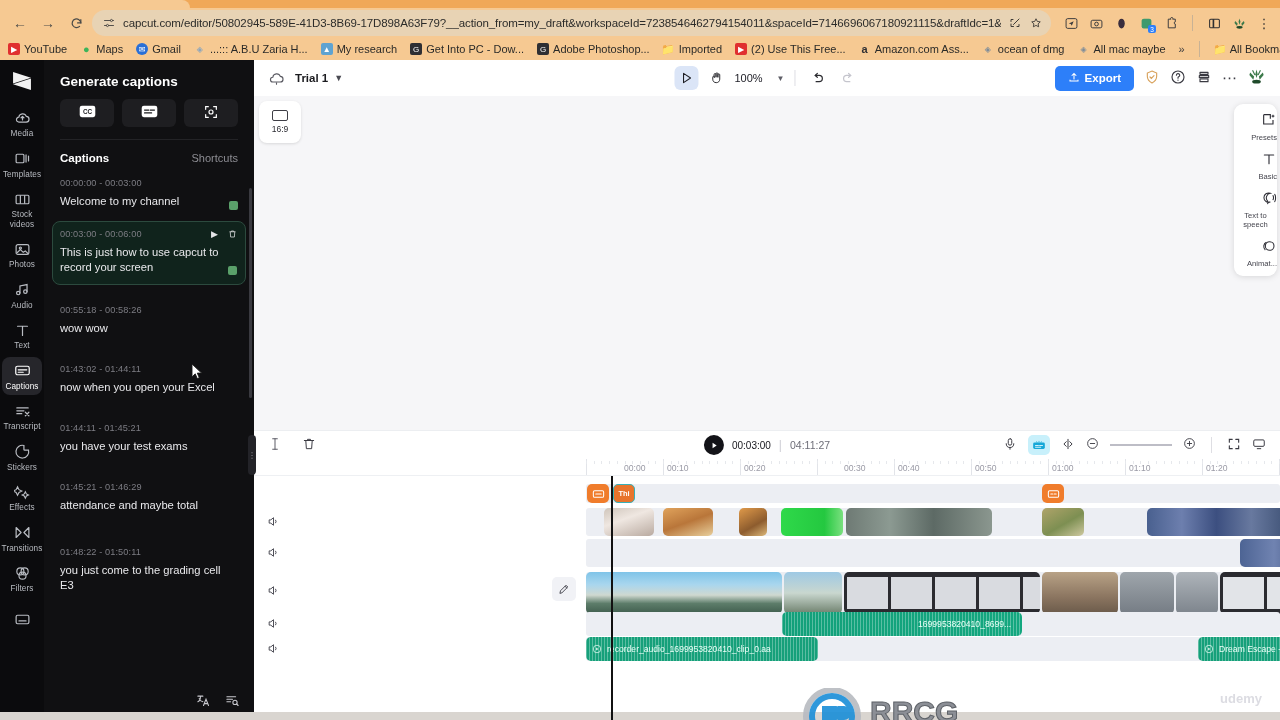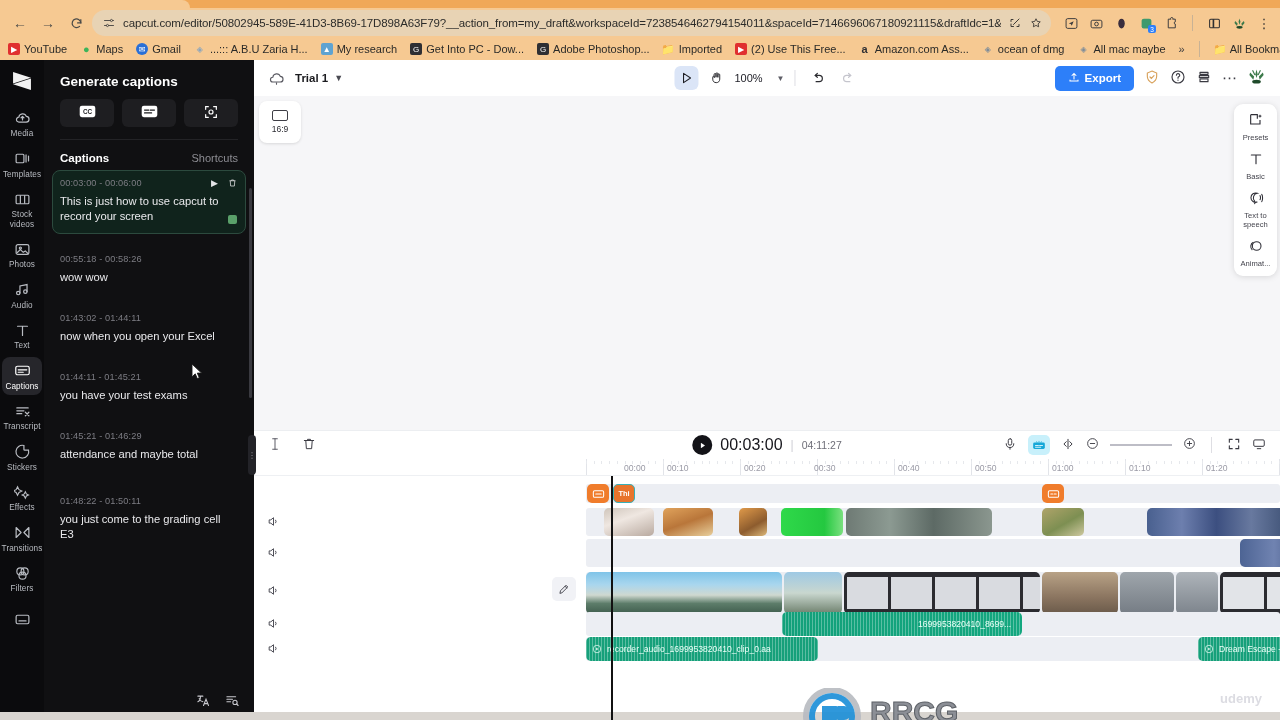--- a/index.html
+++ b/index.html
@@ -122,31 +122,31 @@
                           text-shadow: 0 1px 3px rgba(0,0,0,.45); overflow: hidden; }
   .hdl { position: absolute; width: 9px; height: 9px; background: #fff; border-radius: 50%; box-shadow: 0 0 2px rgba(0,0,0,.4); }
   .rot-h { position: absolute; left: 50%; top: 47px; transform: translateX(-50%); width: 16px; height: 16px;
            border-radius: 50%; background: #fff; box-shadow: 0 1px 3px rgba(0,0,0,.3);
            display: flex; align-items: center; justify-content: center; color: #40404a; font-size: 10px; }
   .rot-stem { position: absolute; left: 50%; top: 38px; width: 1px; height: 9px; background: #c9dfe0; }
 
   
   .rpanel { position: absolute; right: 3px; top: 8px; width: 43px; background: #fff; border-radius: 9px;
             box-shadow: 0 1px 6px rgba(0,0,0,.13); padding: 8px 0; display: flex; flex-direction: column; align-items: center; gap: 9px; }
-  .rp-item { display: flex; flex-direction: column; align-items: center; gap: 2px; width: 43px; color: #2f2f37; }
+  .rp-item { display: flex; flex-direction: column; align-items: flex-end; gap: 2px; width: 43px; color: #2f2f37; }
   .rp-item .rp-lbl { font-size: 7.6px; color: #44444d; text-align: center; line-height: 9px; }
 
   
   .tl { height: 290px; background: #ffffff; border-top: 1px solid #eceef1; display: flex; flex-direction: column; }
   .tl-bar { height: 28px; display: flex; align-items: center; padding: 0 14px; gap: 14px; }
   .tl-bar .tlb-l { display: flex; align-items: center; gap: 20px; color: #3a3a42; }
   .tl-center { position: absolute; left: 50%; transform: translateX(-50%); display: flex; align-items: center; gap: 8px; }
   .play-circle { width: 20px; height: 20px; border-radius: 50%; background: #131318; display: flex;
                  align-items: center; justify-content: center; }
-  .time-cur { font-size: 16px; color: #15151b; }
+  .time-cur { font-size: 10px; color: #15151b; }
   .time-tot { font-size: 10.5px; color: #6e6e78; }
   .tl-right { margin-left: auto; display: flex; align-items: center; gap: 11px; color: #3a3a42; }
   .tl-right .hl { width: 22px; height: 20px; border-radius: 5px; background: #c8f0fb; display:flex; align-items:center; justify-content:center; }
   .zoom-slider { width: 62px; height: 2px; background: #bdbdc6; }
 
   .ruler { height: 17px; position: relative; border-bottom: 1px solid #eef0f3; background: #fff; overflow: hidden; }
   .ruler .tick { position: absolute; top: 0; width: 1px; height: 17px; background: #e2e4e9; }
   .ruler .tlab { position: absolute; top: 4px; font-size: 8.6px; color: #9a9aa6; padding-left: 4px; }
   .ruler .mtick { position: absolute; top: 2px; width: 1px; height: 3px; background: #e6e8ec; }
 
@@ -475,20 +475,25 @@
         </span>
       </div>
     </div>
     <div class="cap-sep"></div>
     <div class="cap-hdr">
       <span class="h1">Captions</span>
       <span class="h2">Shortcuts</span>
     </div>
 
     <div class="cap-list">
+      <div class="cap-item">
+        <div class="cap-time">00:00:00 - 00:03:00</div>
+        <div class="cap-text">Welcome to my channel</div>
+        <div class="cap-dot"></div>
+      </div>
 
       <div class="cap-item sel">
         <div class="cap-time">00:03:00 - 00:06:00</div>
         <div class="cap-actions">
           <span>▶</span>
           <span>
             <svg width="9" height="10" viewBox="0 0 24 24" fill="none" stroke="#e4e4e7" stroke-width="2">
                 <path d="M4 6h16M9 6V4h6v2M6 6l1 14h10l1-14"></path>
               </svg>
           </span>
@@ -751,21 +756,21 @@
       </div>
 
       <div class="ruler">
         <div class="tick" style="left:332px;"></div>
           <div class="tlab" style="left:332px;margin-left:34px;">00:00</div>
         <div class="tick" style="left:409px;"></div>
           <div class="tlab" style="left:409px;">00:10</div>
         <div class="tick" style="left:486px;"></div>
           <div class="tlab" style="left:486px;">00:20</div>
         <div class="tick" style="left:563px;"></div>
-          <div class="tlab" style="left:539px;padding-left:21px;">00:30</div>
+          <div class="tlab" style="left:569px;padding-left:21px;">00:30</div>
         <div class="tick" style="left:640px;"></div>
           <div class="tlab" style="left:640px;">00:40</div>
         <div class="tick" style="left:717px;"></div>
           <div class="tlab" style="left:717px;">00:50</div>
         <div class="tick" style="left:794px;"></div>
           <div class="tlab" style="left:794px;">01:00</div>
         <div class="tick" style="left:871px;"></div>
           <div class="tlab" style="left:871px;">01:10</div>
         <div class="tick" style="left:948px;"></div>
           <div class="tlab" style="left:948px;">01:20</div>

